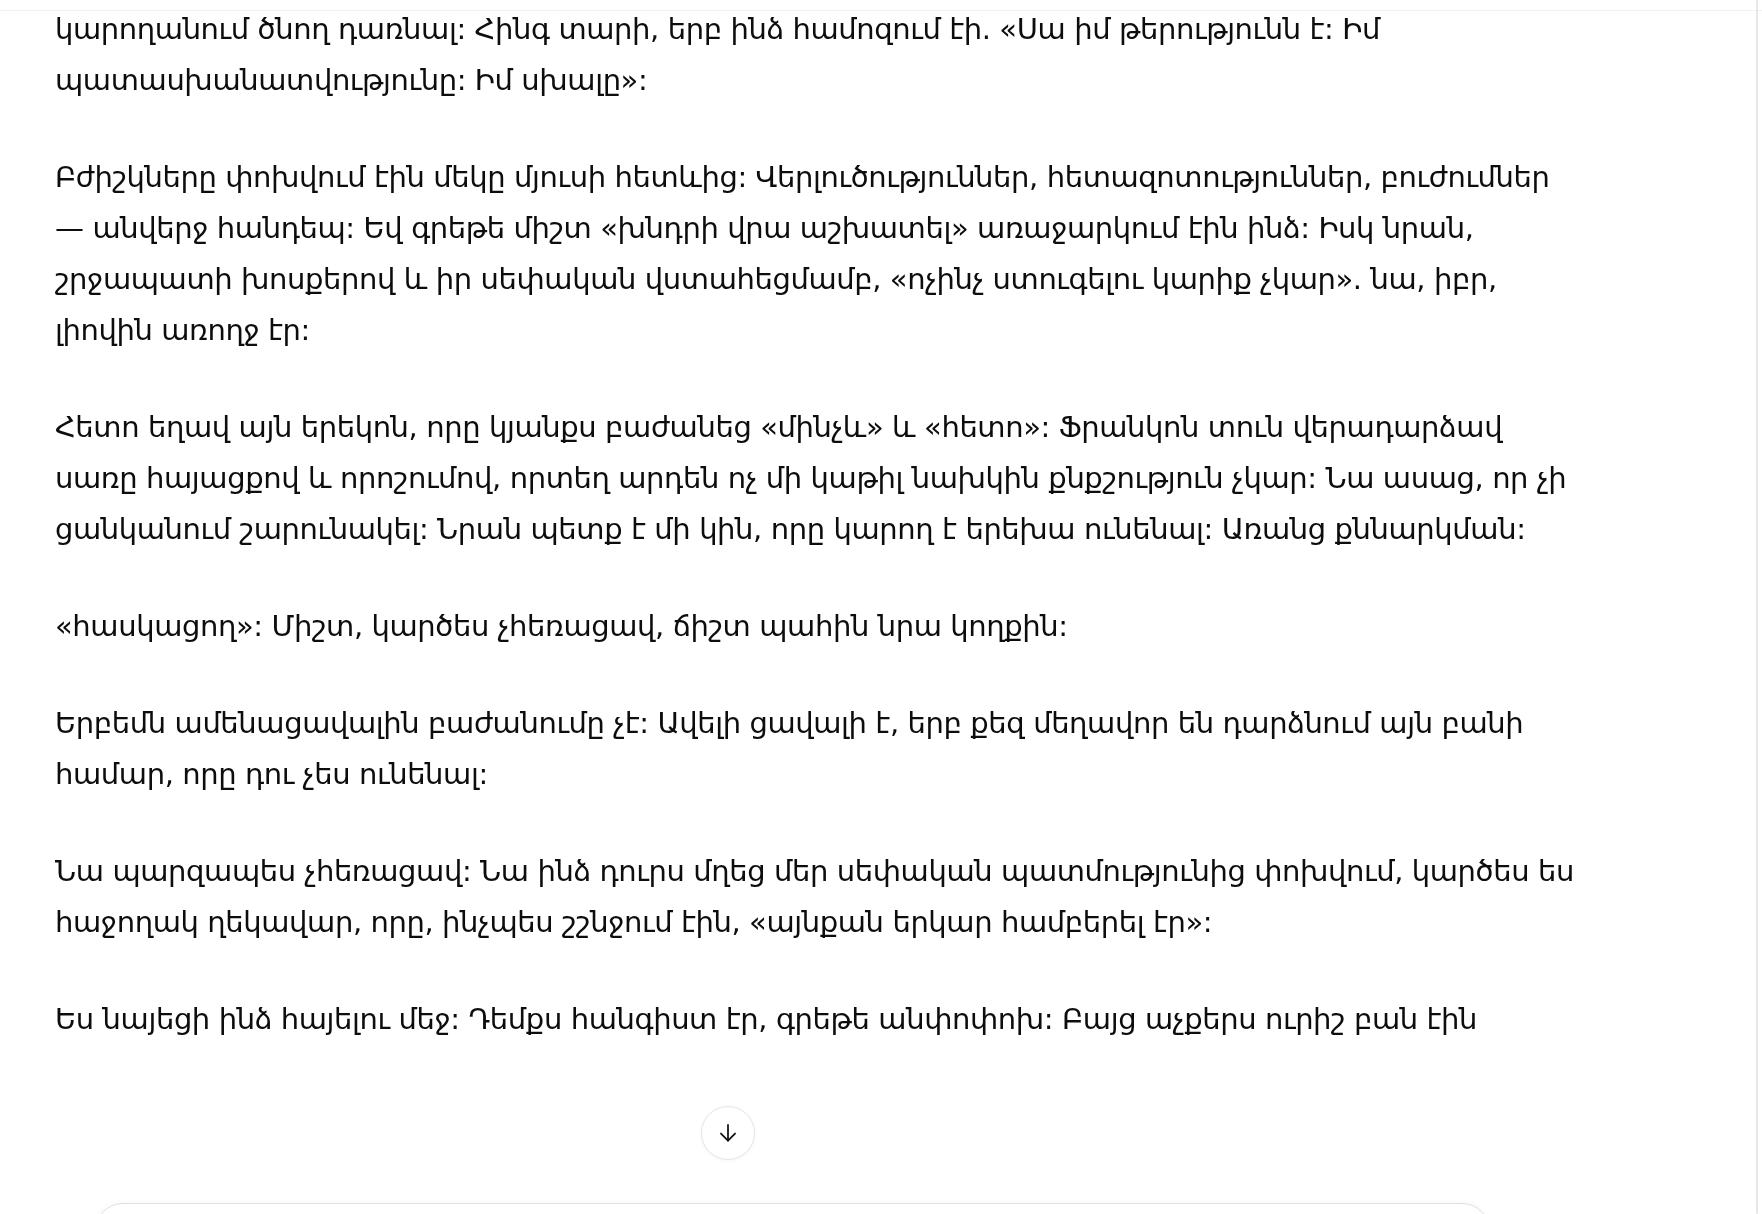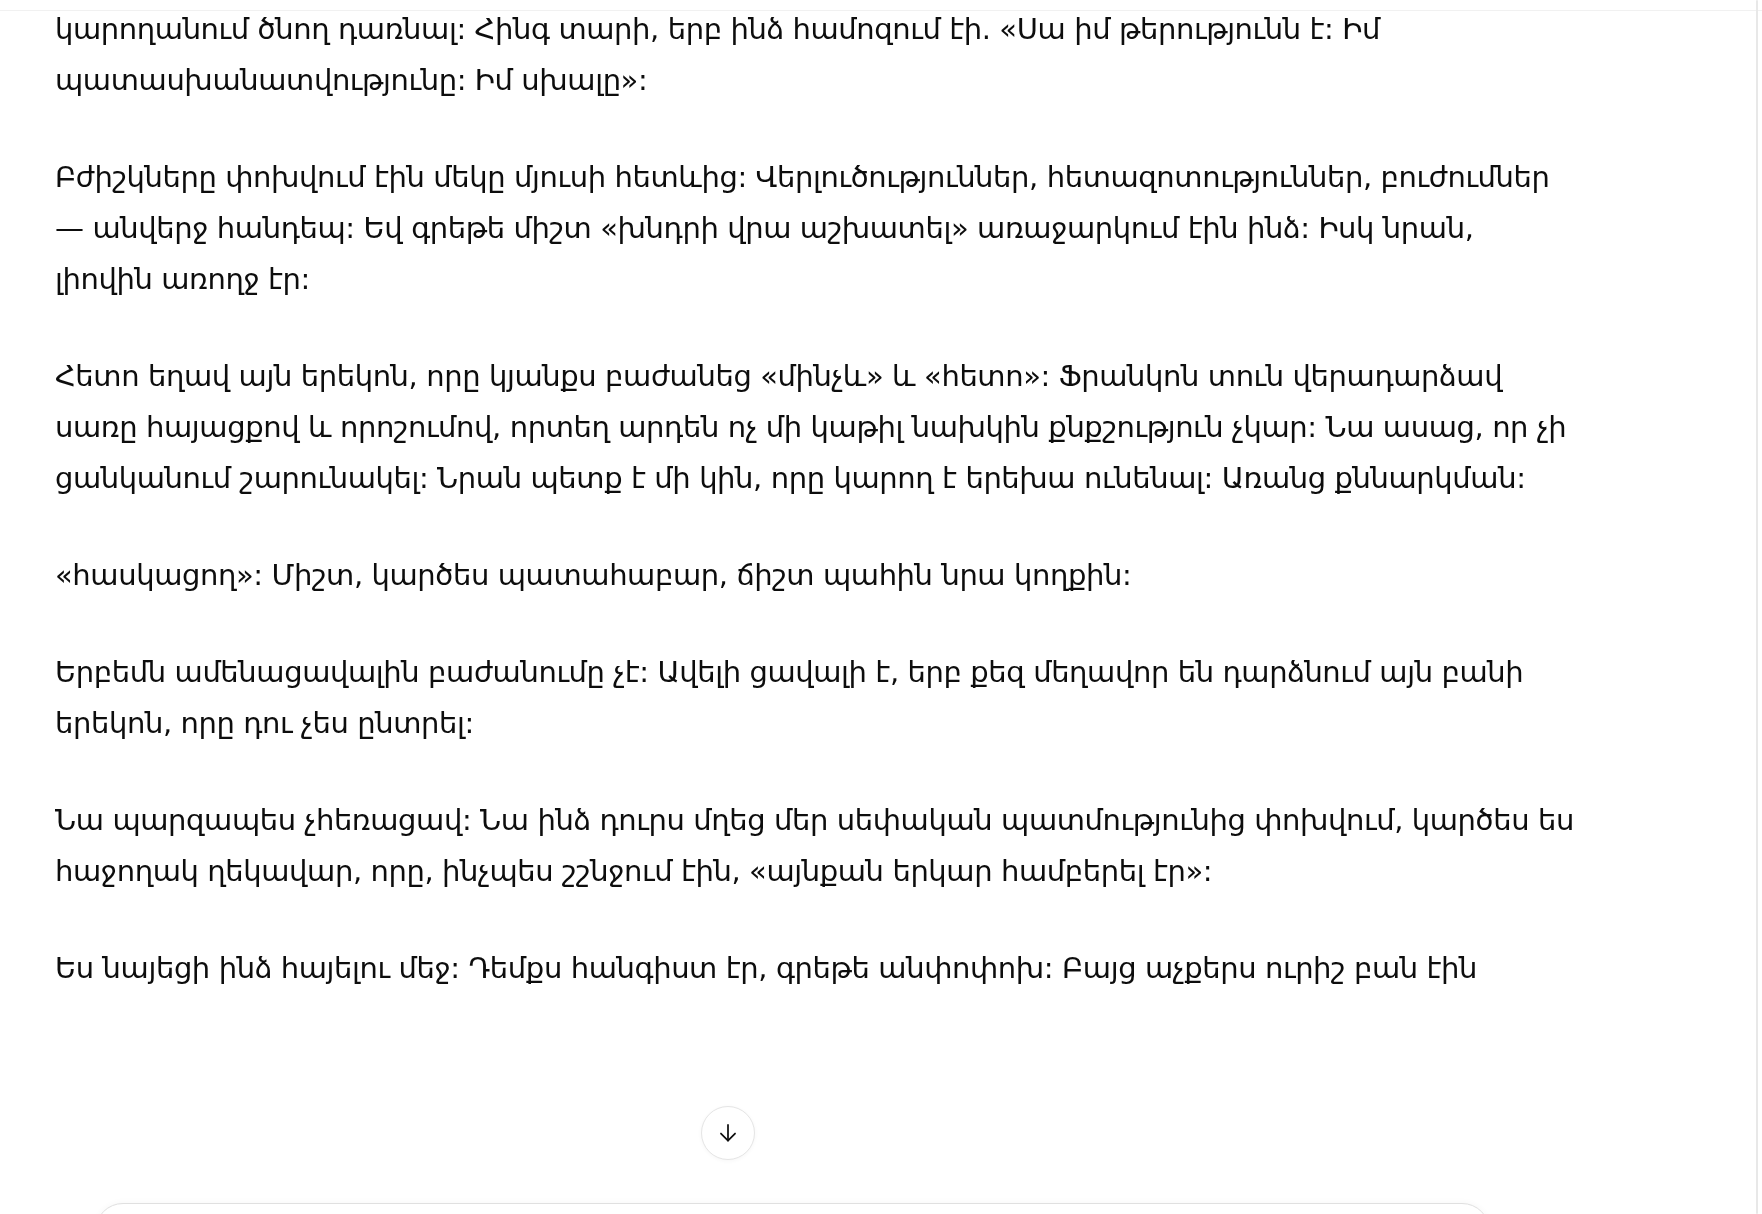--- a/index.html
+++ b/index.html
@@ -86,33 +86,34 @@
 <div class="top-divider"></div>
 
 <main class="transcript">
     <div class="para">
       <div class="line">կարողանում ծնող դառնալ: Հինգ տարի, երբ ինձ համոզում էի. «Սա իմ թերությունն է: Իմ</div>
       <div class="line">պատասխանատվությունը: Իմ սխալը»:</div>
     </div>
     <div class="para">
       <div class="line">Բժիշկները փոխվում էին մեկը մյուսի հետևից: Վերլուծություններ, հետազոտություններ, բուժումներ</div>
       <div class="line">— անվերջ հանդեպ: Եվ գրեթե միշտ «խնդրի վրա աշխատել» առաջարկում էին ինձ: Իսկ նրան,</div>
+      <div class="line">շրջապատի խոսքերով և իր սեփական վստահեցմամբ, «ոչինչ ստուգելու կարիք չկար». նա, իբր,</div>
       <div class="line">լիովին առողջ էր:</div>
     </div>
     <div class="para">
       <div class="line">Հետո եղավ այն երեկոն, որը կյանքս բաժանեց «մինչև» և «հետո»: Ֆրանկոն տուն վերադարձավ</div>
       <div class="line">սառը հայացքով և որոշումով, որտեղ արդեն ոչ մի կաթիլ նախկին քնքշություն չկար: Նա ասաց, որ չի</div>
       <div class="line">ցանկանում շարունակել: Նրան պետք է մի կին, որը կարող է երեխա ունենալ: Առանց քննարկման:</div>
     </div>
     <div class="para">
-      <div class="line">«հասկացող»: Միշտ, կարծես պատահաբար, ճիշտ պահին նրա կողքին:</div>
+      <div class="line">«հասկացող»: Միշտ, կարծես չհեռացավ, ճիշտ պահին նրա կողքին:</div>
     </div>
     <div class="para">
       <div class="line">Երբեմն ամենացավալին բաժանումը չէ: Ավելի ցավալի է, երբ քեզ մեղավոր են դարձնում այն բանի</div>
-      <div class="line">երեկոն, որը դու չես ընտրել:</div>
+      <div class="line">համար, որը դու չես ունենալ:</div>
     </div>
     <div class="para">
       <div class="line">Նա պարզապես չհեռացավ: Նա ինձ դուրս մղեց մեր սեփական պատմությունից փոխվում, կարծես ես</div>
       <div class="line">հաջողակ ղեկավար, որը, ինչպես շշնջում էին, «այնքան երկար համբերել էր»:</div>
     </div>
     <div class="para">
       <div class="line">Ես նայեցի ինձ հայելու մեջ: Դեմքս հանգիստ էր, գրեթե անփոփոխ: Բայց աչքերս ուրիշ բան էին</div>
     </div>
   </main>
 

